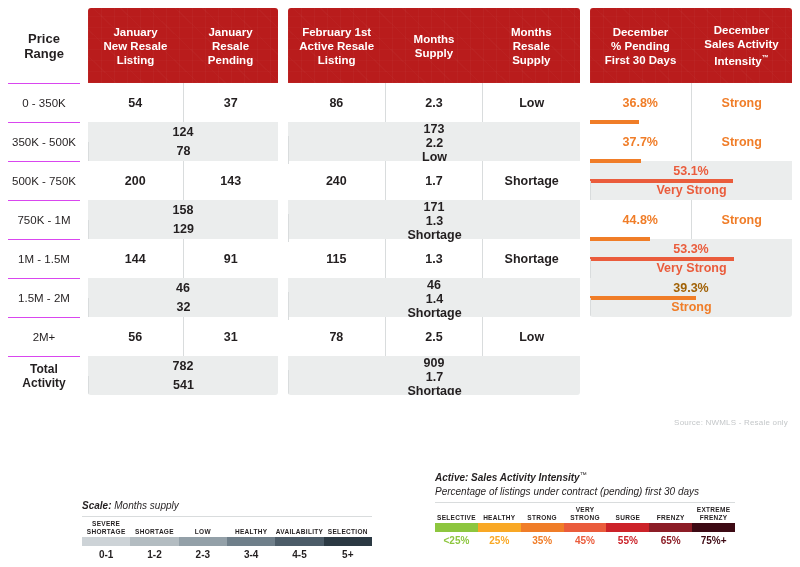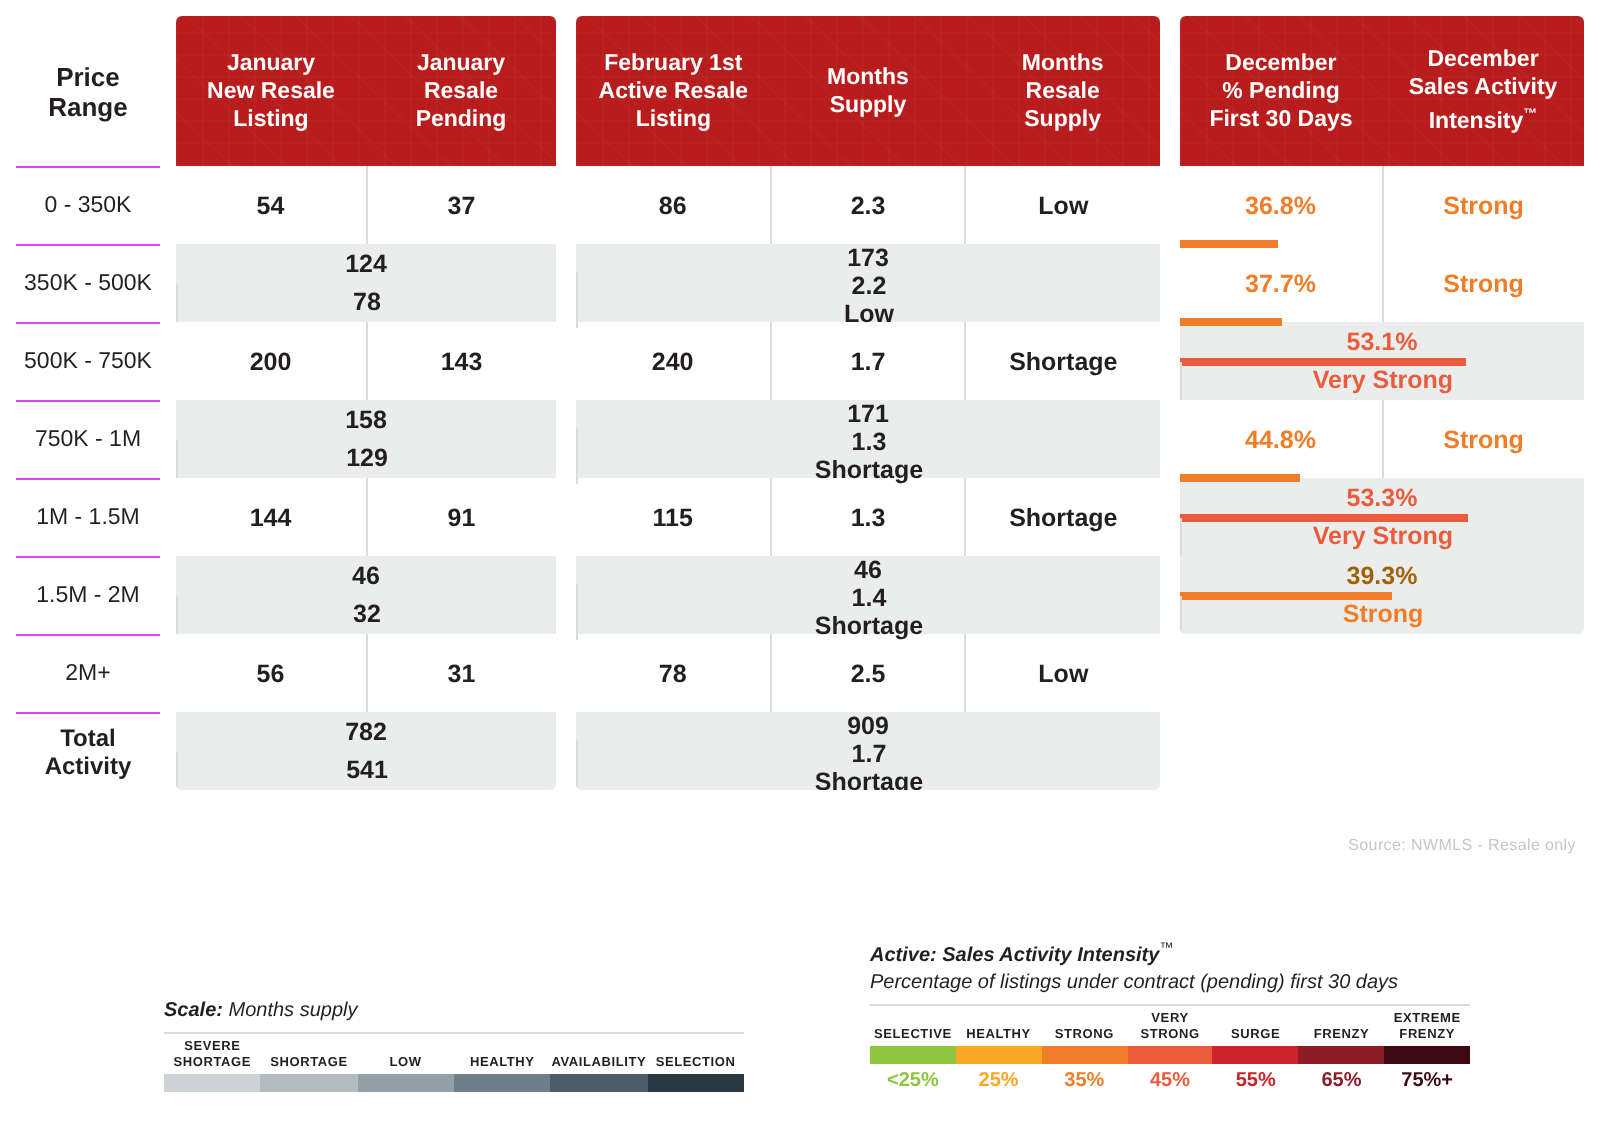--- a/index.html
+++ b/index.html
@@ -350,20 +350,28 @@
       </div>
     </div>
   <div class="lg-bar" id="lgm-bar">
       <div class="lg-seg" style="background: rgb(205, 211, 215);"></div>
       <div class="lg-seg" style="background: rgb(179, 188, 193);"></div>
       <div class="lg-seg" style="background: rgb(147, 160, 168);"></div>
       <div class="lg-seg" style="background: rgb(111, 127, 138);"></div>
       <div class="lg-seg" style="background: rgb(76, 92, 104);"></div>
       <div class="lg-seg" style="background: rgb(43, 57, 67);"></div>
     </div>
+  <div class="lg-vals" id="lgm-vals">
+      <div class="lg-val">0-1</div>
+      <div class="lg-val">1-2</div>
+      <div class="lg-val">2-3</div>
+      <div class="lg-val">3-4</div>
+      <div class="lg-val">4-5</div>
+      <div class="lg-val">5+</div>
+    </div>
 </div>
 
 <div class="legend" id="legend-intensity">
   <div class="lg-title">
     <b>Active: Sales Activity Intensity</b><sup style="font-size:7px">™</sup>
   </div>
   <div class="lg-sub">Percentage of listings under contract (pending) first 30 days</div>
   <div class="lg-rule"></div>
   <div class="lg-cols" id="lgi-names">
       <div class="lg-col lg-name">

